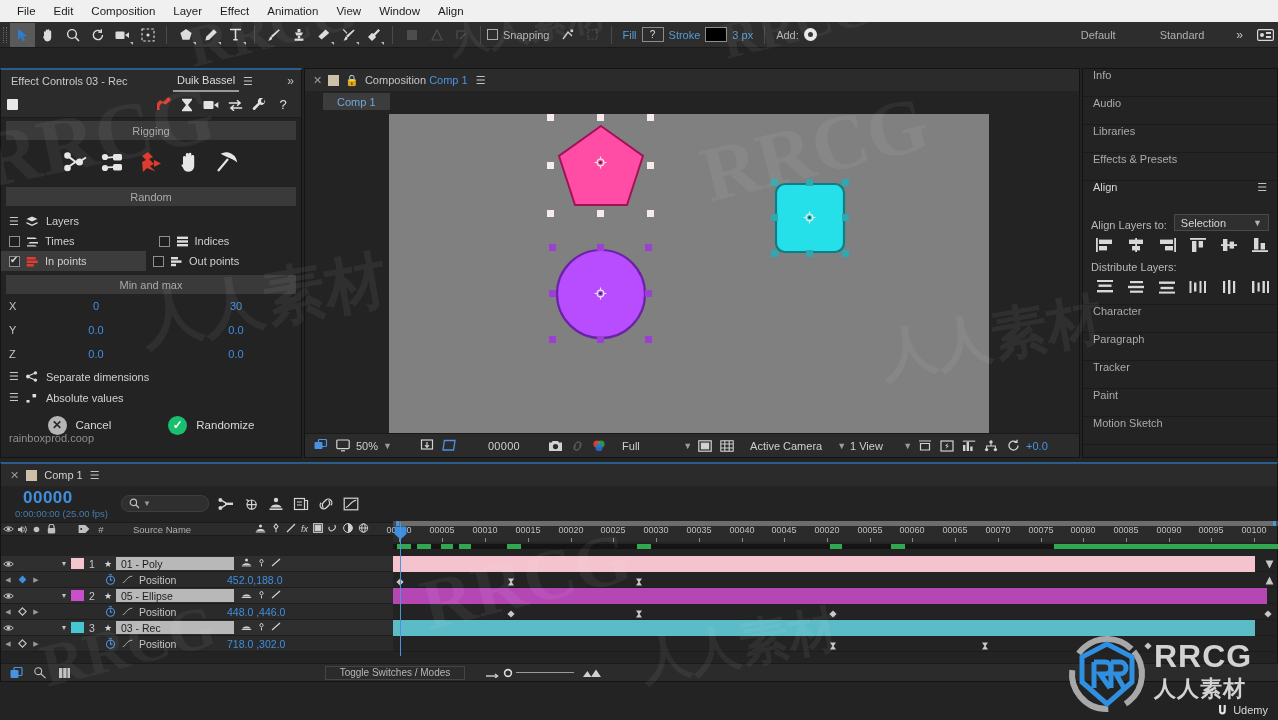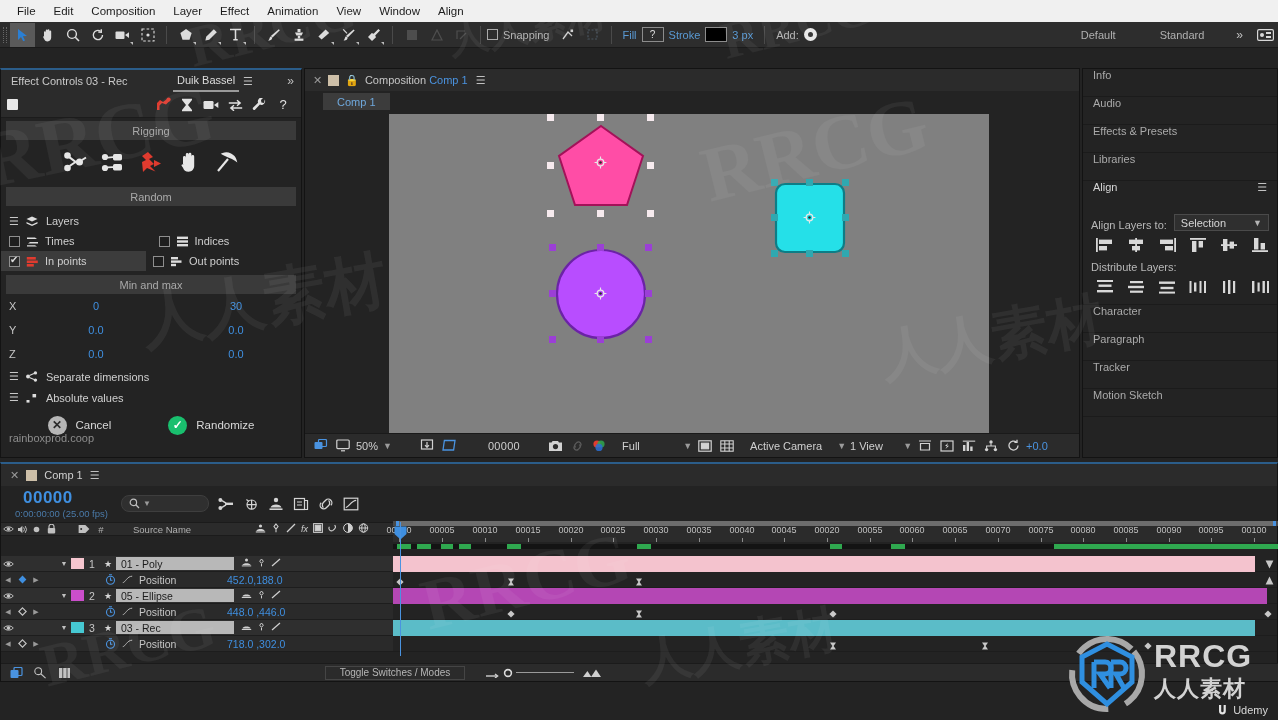--- a/index.html
+++ b/index.html
@@ -797,24 +797,24 @@
   </div>
 
   <div id="sidebar">
     <div class="sb-item">
         <span>Info</span>
       </div>
     <div class="sb-item">
         <span>Audio</span>
       </div>
     <div class="sb-item">
+        <span>Libraries</span>
+      </div>
+    <div class="sb-item">
         <span>Effects &amp; Presets</span>
-      </div>
-    <div class="sb-item">
-        <span>Libraries</span>
       </div>
 
     <div class="sb-item open">
       <span>Align</span>
       <span class="sb-burger">☰</span>
     </div>
 
     <div class="align-body">
       <div class="al-row1">
         <span class="al-lbl">Align Layers to:</span>
@@ -918,20 +918,23 @@
     <div class="sb-rule"></div>
 
     <div class="sb-item">
         <span>Character</span>
       </div>
     <div class="sb-item">
         <span>Paragraph</span>
       </div>
     <div class="sb-item">
         <span>Tracker</span>
+      </div>
+    <div class="sb-item">
+        <span>Paint</span>
       </div>
     <div class="sb-item">
         <span>Motion Sketch</span>
       </div>
   </div>
 
   <div id="timeline">
     <div class="tl-tabbar">
       <span class="cls-x">✕</span>
       <span class="sw-thumb"></span>

